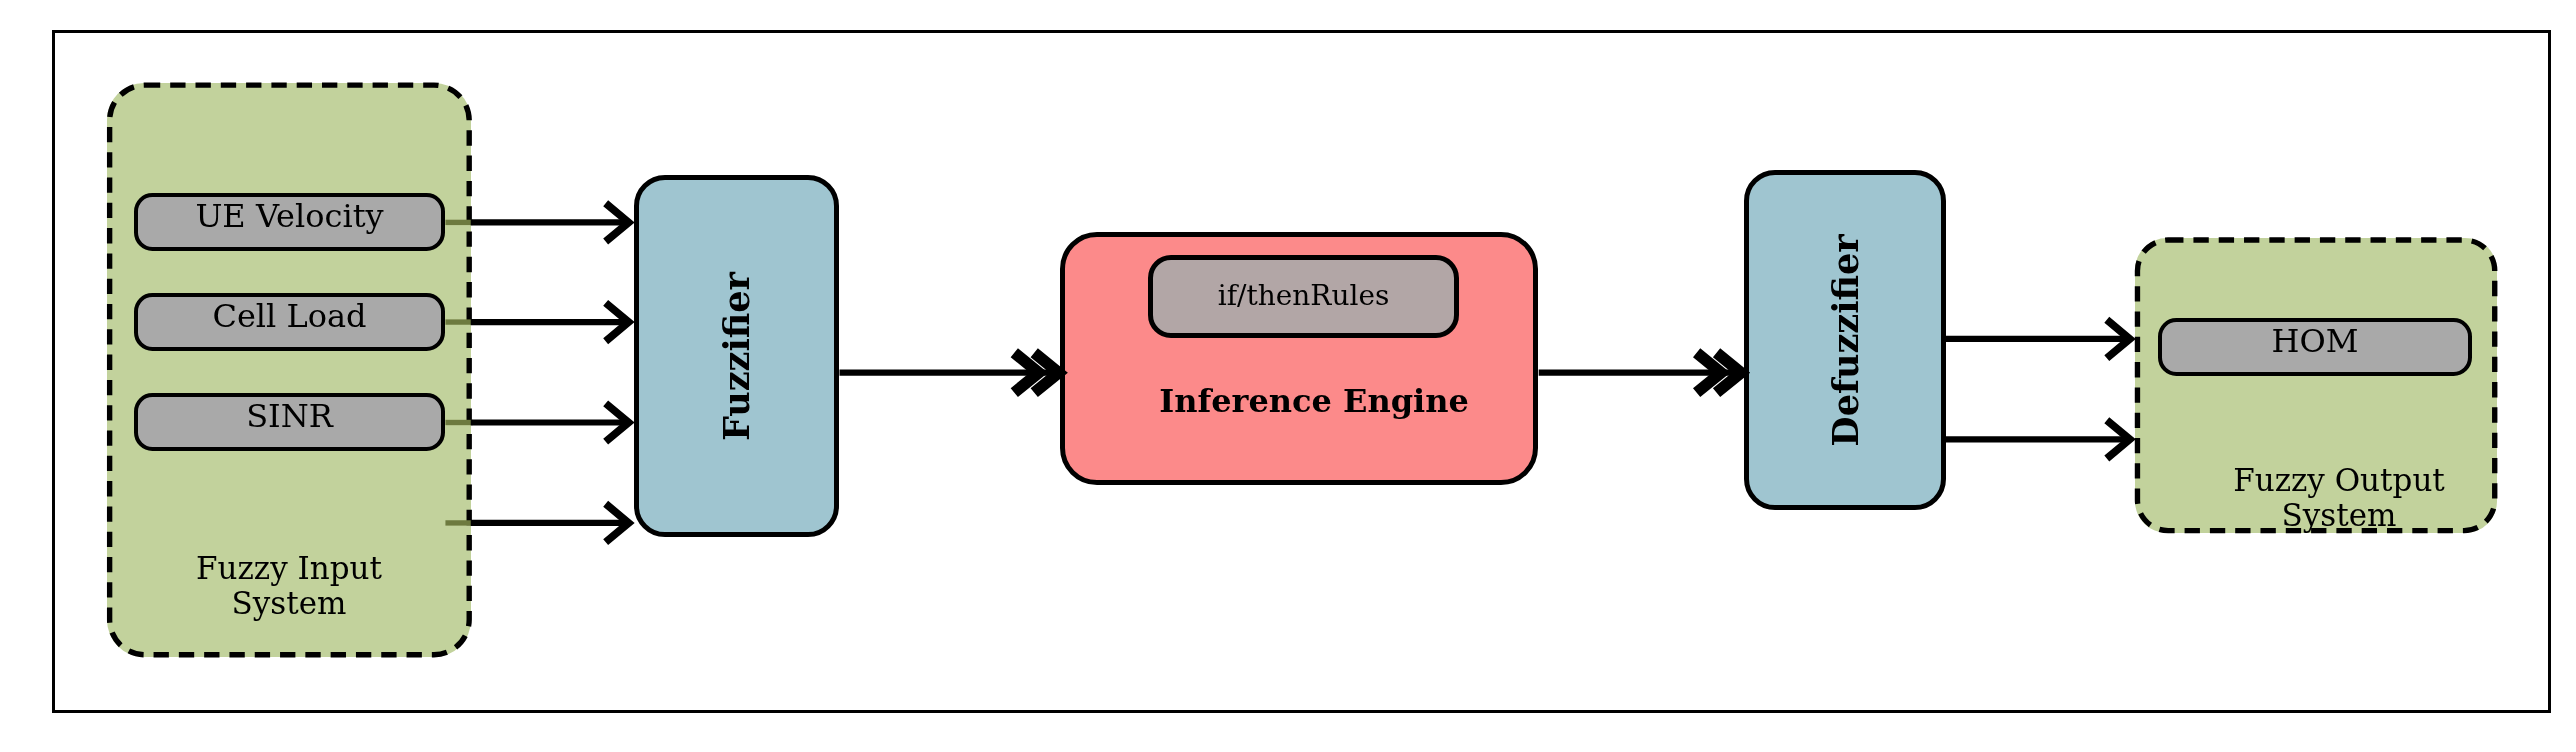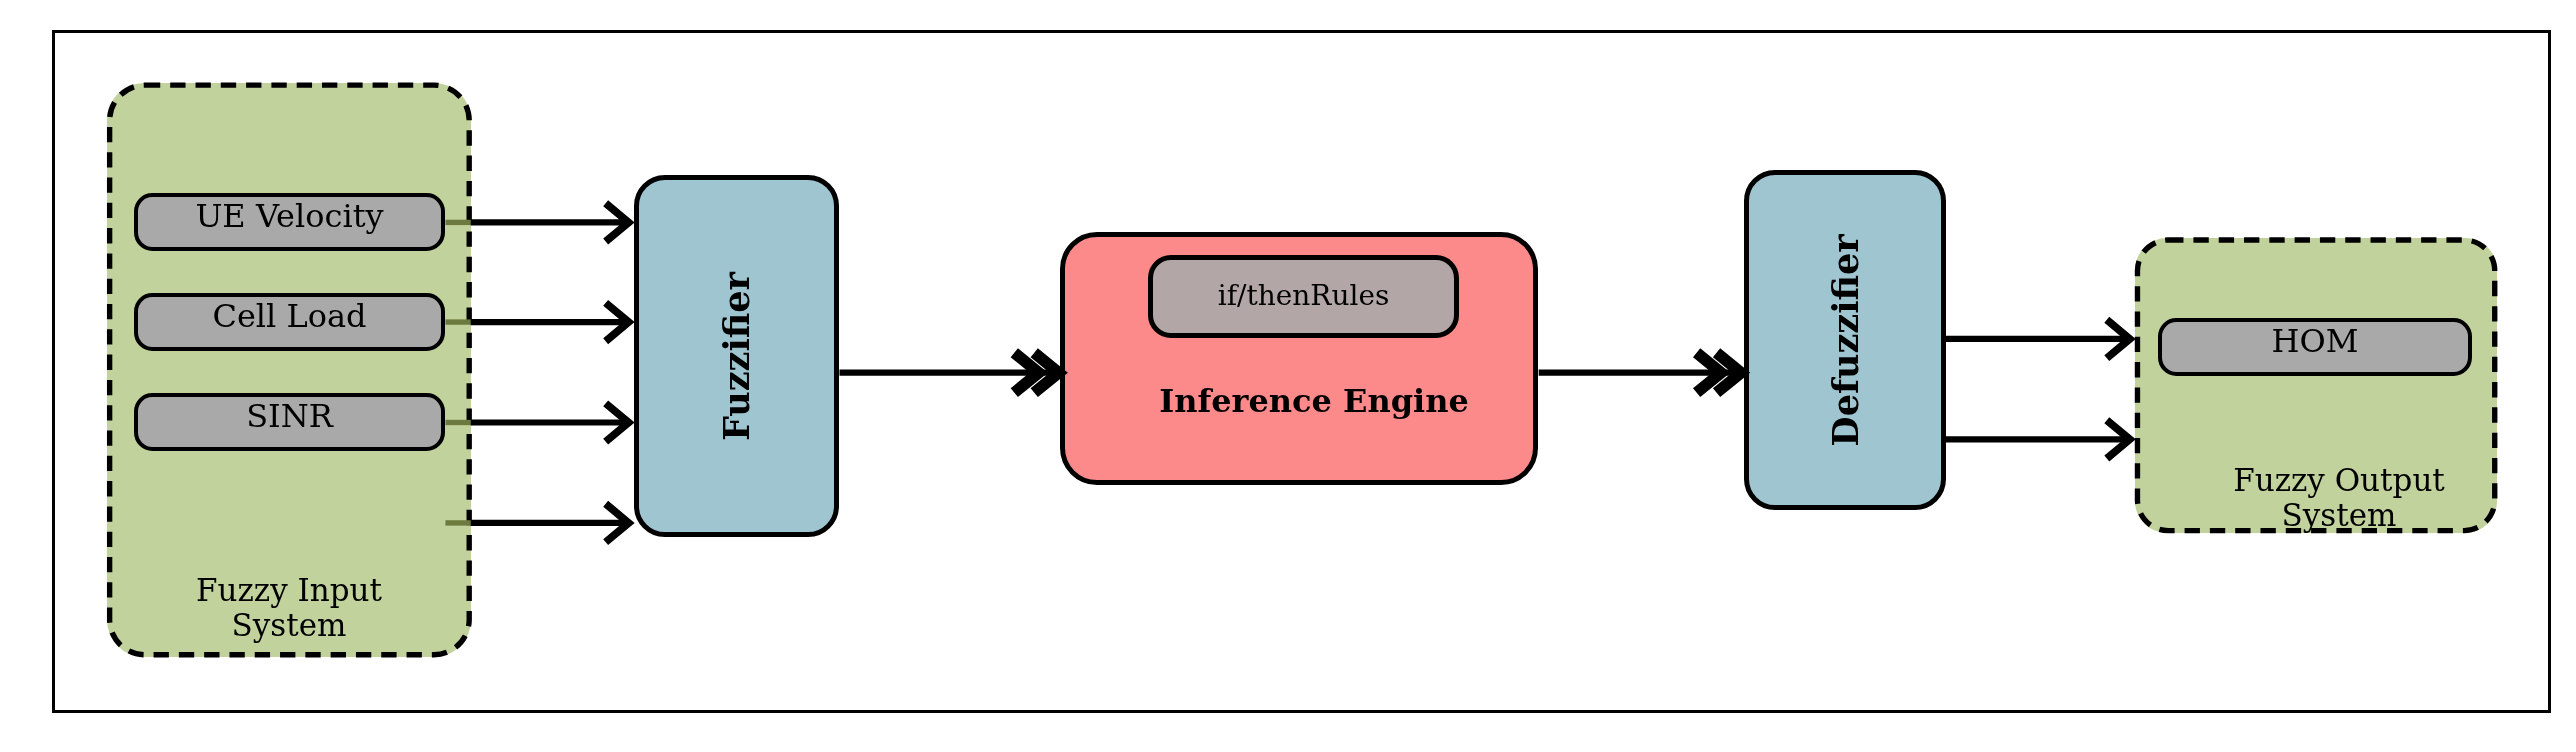--- a/index.html
+++ b/index.html
@@ -78,21 +78,21 @@
     border-radius:23px;
     box-sizing:border-box;
     display:flex;flex-direction:row;align-items:center;justify-content:center;
     font-size:28px;line-height:1.15;
   }
   #inference-label{
     left:1060px;top:382px;width:478px;
     text-align:center;
     font-weight:bold;font-size:32px;padding-left:15px;
   }
-  #input-label{left:107px;top:573px;width:364px;}
+  #input-label{left:107px;top:551px;width:364px;}
   #output-label{left:2135px;top:463px;width:362px;margin-left:23px;}
   #arrow-layer{left:0;top:0;width:2576px;height:753px;pointer-events:none;}
   .aline{stroke:var(--ink);stroke-width:8;fill:none;}
   .ahead{stroke:var(--ink);stroke-width:10;fill:none;}
   .ahead2{stroke:var(--ink);stroke-width:15;fill:none;}
   .stubline{stroke:var(--stub);stroke-width:7;fill:none;}
   .dashrect{stroke:var(--ink);stroke-width:7;fill:none;stroke-dasharray:20 13;}
 </style>
 </head>
 <body>

